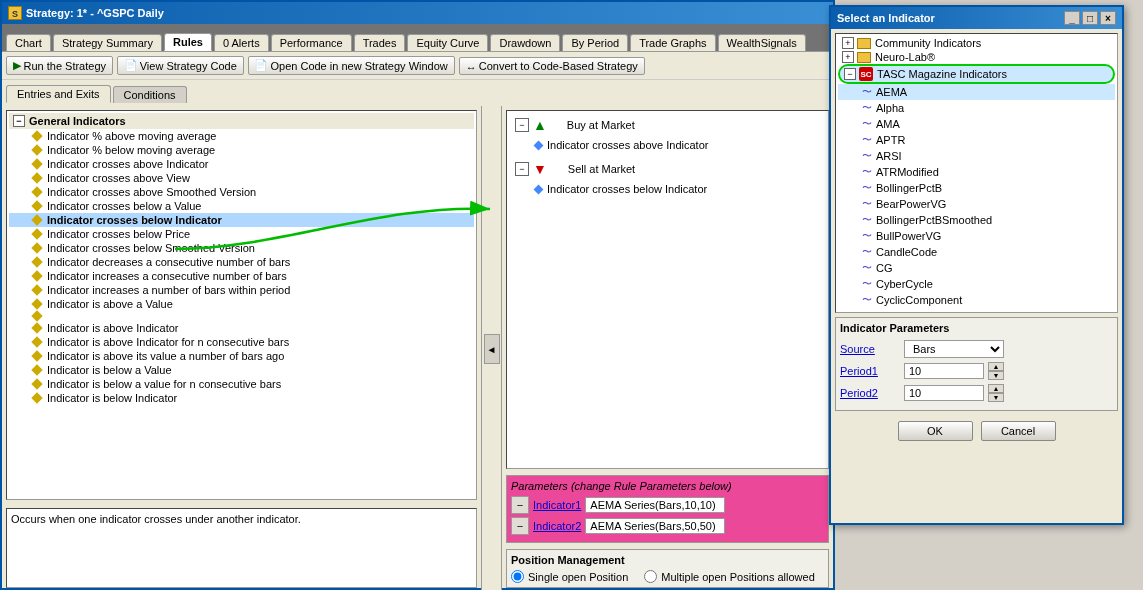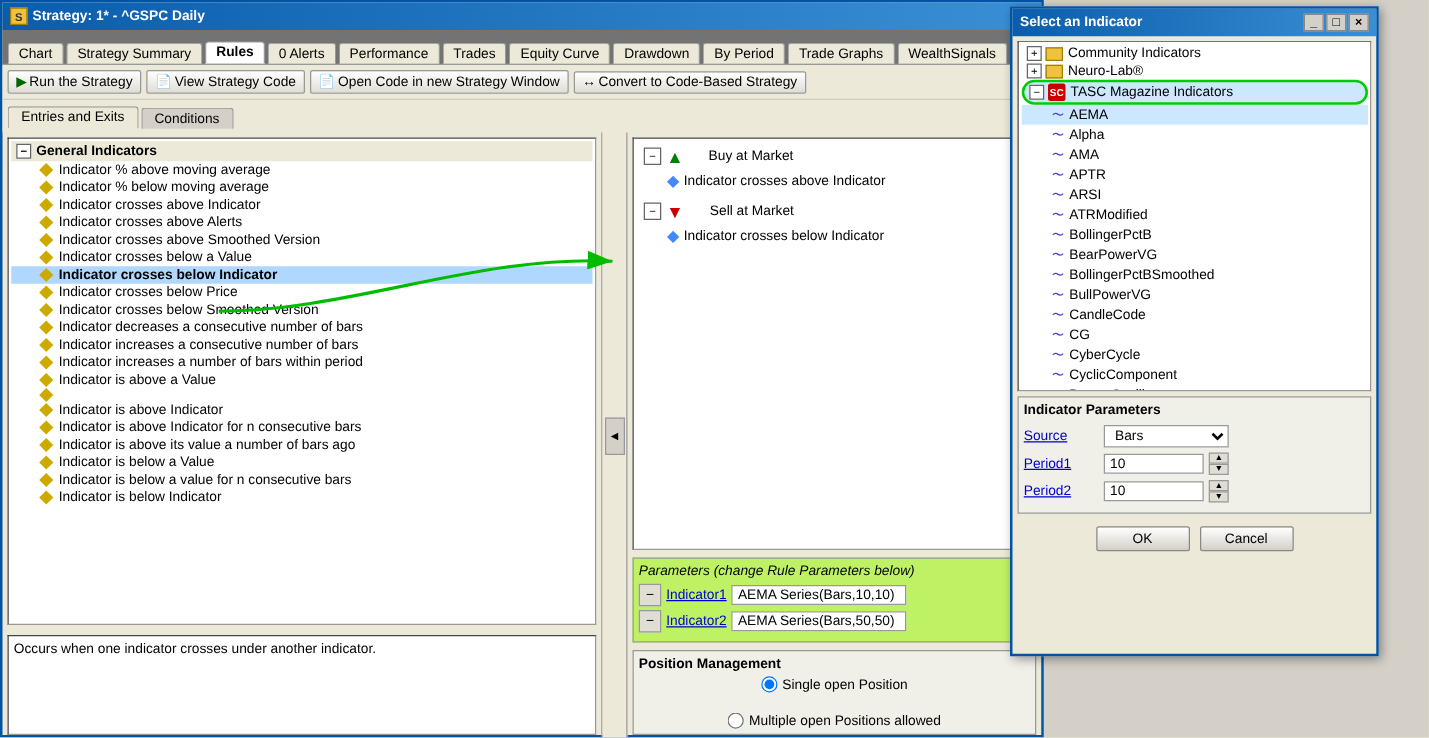--- a/index.html
+++ b/index.html
@@ -234,21 +234,21 @@
       transform: rotate(45deg);
       margin-right: 5px;
       flex-shrink: 0;
     }
 
     .indent-1 { margin-left: 20px; }
 
     .params-box {
       margin-top: 6px;
       border: 1px solid #999;
-      background: #bef264;
+      background: #ec4899;
       padding: 4px;
     }
     .params-title {
       font-size: 11px;
       margin-bottom: 4px;
       font-style: italic;
     }
     .param-row {
       display: flex;
       align-items: center;
@@ -288,38 +288,37 @@
     .pos-title {
       font-size: 11px;
       font-weight: bold;
       margin-bottom: 4px;
     }
     .radio-row {
       display: flex;
       align-items: center;
       gap: 16px;
       font-size: 11px;
-      flex-direction: column;
     }
     .radio-option {
       display: flex;
       align-items: center;
       gap: 4px;
     }
 
     
     ::-webkit-scrollbar { width: 14px; }
     ::-webkit-scrollbar-track { background: #e0ddd5; }
     ::-webkit-scrollbar-thumb { background: #a0a0a0; border: 1px solid #888; }
 
     
     .modal-window {
       position: absolute;
       top: 5px;
-      left: 808px;
+      left: 829px;
       width: 295px;
       height: 520px;
       background: #ece9d8;
       border: 2px solid #0054a6;
       box-shadow: 2px 2px 8px rgba(0,0,0,0.4);
     }
     .modal-title-bar {
       background: linear-gradient(to right, #0a5dac, #3a8fd4);
       color: white;
       padding: 3px 6px;
@@ -535,21 +534,21 @@
         <div class="tree-item">
           <div class="diamond-icon diamond-yellow"></div>
           <span>Indicator % below moving average</span>
         </div>
         <div class="tree-item">
           <div class="diamond-icon diamond-yellow"></div>
           <span>Indicator crosses above Indicator</span>
         </div>
         <div class="tree-item">
           <div class="diamond-icon diamond-yellow"></div>
-          <span>Indicator crosses above Alerts</span>
+          <span>Indicator crosses above View</span>
         </div>
         <div class="tree-item">
           <div class="diamond-icon diamond-yellow"></div>
           <span>Indicator crosses above Smoothed Version</span>
         </div>
         <div class="tree-item">
           <div class="diamond-icon diamond-yellow"></div>
           <span>Indicator crosses below a Value</span>
         </div>
         <div class="tree-item highlighted">

